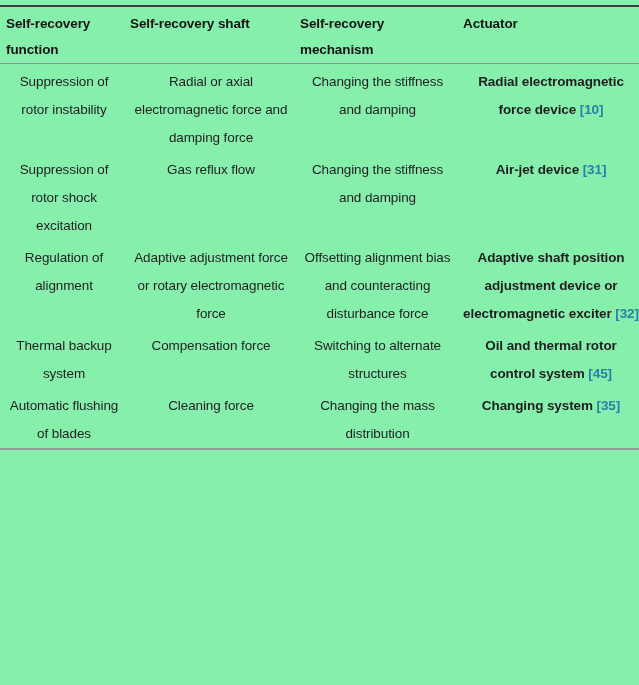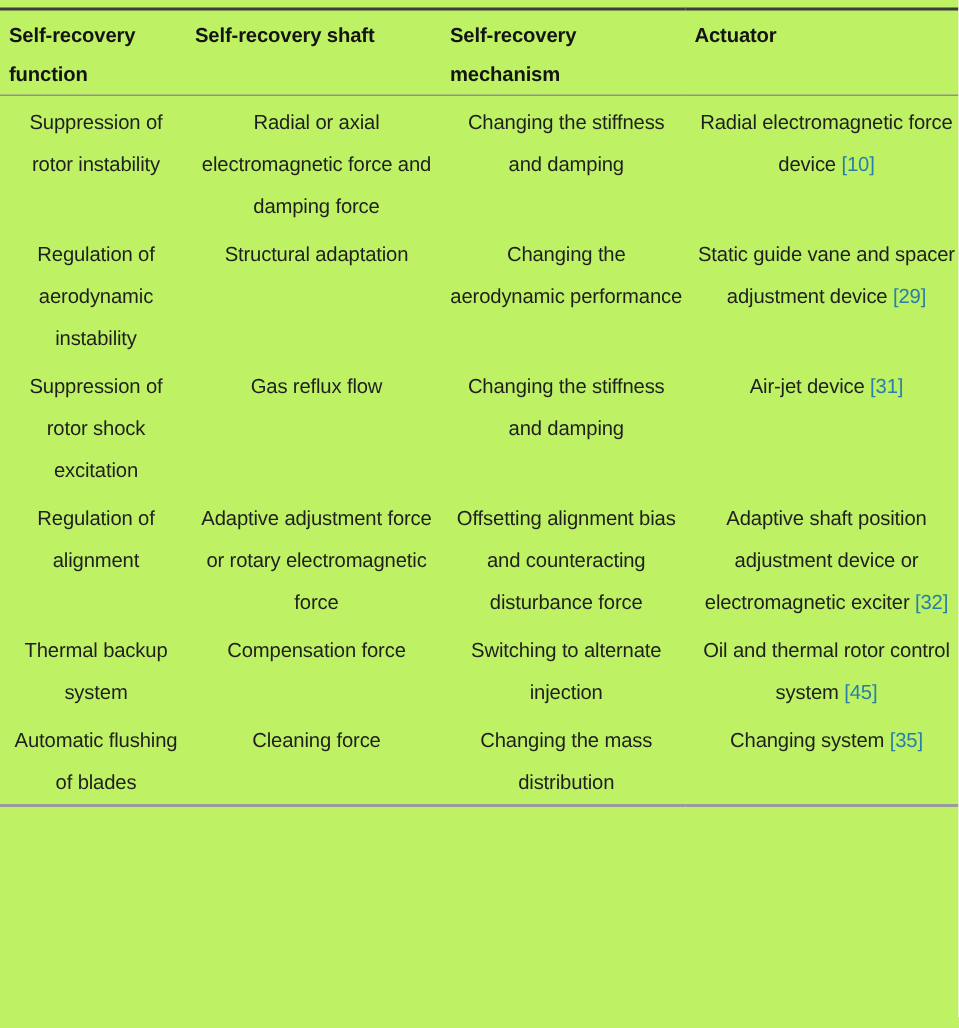--- a/index.html
+++ b/index.html
@@ -5,21 +5,21 @@
   html, body {
     margin: 0;
     padding: 0;
     background: #ffffff;
   }
   .page {
     width: 639px;
     height: 685px;
     box-sizing: border-box;
     padding-top: 5px;
-    background: #bef264;
+    background: #86efac;
     font-family: "Liberation Sans", sans-serif;
     overflow: hidden;
   }
   table.srt {
     width: 100%;
     border-collapse: collapse;
     table-layout: fixed;
     border-top: 2px solid var(--top-rule-color, #3d3d3d);
     border-bottom: 2px solid var(--bottom-rule-color, #9a9a9a);
   }
@@ -40,21 +40,21 @@
   }
   td {
     text-align: center;
     vertical-align: top;
     font-size: 13.5px;
     line-height: 28px;
     color: var(--body-text-color, #1f1f1f);
     padding: 4px 2px 0 6px;
     letter-spacing: -0.1px;
   }
-  td.actuator { padding-right: 0; }
+  td.actuator { padding-right: 0; font-weight: bold; }
   a.cite {
     color: var(--citation-color, #2a7fa8);
     text-decoration: none;
     cursor: pointer;
   }
 </style>
 </head>
 <body>
 
 <div class="page">
@@ -75,44 +75,37 @@
     </thead>
     <tbody>
       <tr>
         <td>Suppression of rotor instability</td>
         <td>Radial or axial electromagnetic force and damping force</td>
         <td>Changing the stiffness and damping</td>
         <td class="actuator"><span>Radial electromagnetic force device</span>
           <a class="cite">[10]</a></td>
       </tr>
       <tr>
-        <td>Regulation of aerodynamic instability</td>
-        <td>Structural adaptation</td>
-        <td>Changing the aerodynamic performance</td>
-        <td class="actuator"><span>Static guide vane and spacer adjustment device</span>
-          <a class="cite">[29]</a></td>
-      </tr>
-      <tr>
         <td>Suppression of rotor shock excitation</td>
         <td>Gas reflux flow</td>
         <td>Changing the stiffness and damping</td>
         <td class="actuator"><span>Air-jet device</span>
           <a class="cite">[31]</a></td>
       </tr>
       <tr>
         <td>Regulation of alignment</td>
         <td>Adaptive adjustment force or rotary electromagnetic force</td>
         <td>Offsetting alignment bias and counteracting disturbance force</td>
         <td class="actuator"><span>Adaptive shaft position adjustment device or electromagnetic exciter</span>
           <a class="cite">[32]</a></td>
       </tr>
       <tr>
         <td>Thermal backup system</td>
         <td>Compensation force</td>
-        <td>Switching to alternate injection</td>
+        <td>Switching to alternate structures</td>
         <td class="actuator"><span>Oil and thermal rotor control system</span>
           <a class="cite">[45]</a></td>
       </tr>
       <tr>
         <td>Automatic flushing of blades</td>
         <td>Cleaning force</td>
         <td>Changing the mass distribution</td>
         <td class="actuator"><span>Changing system</span>
           <a class="cite">[35]</a></td>
       </tr>

